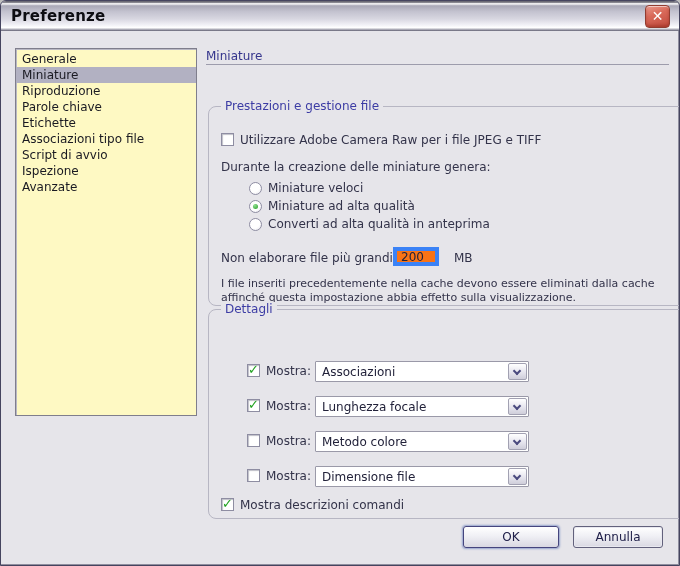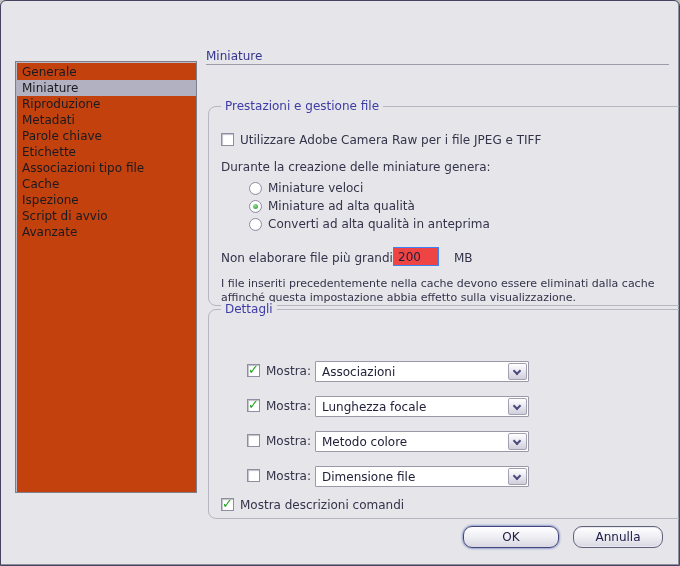--- a/index.html
+++ b/index.html
@@ -31,22 +31,22 @@
     border:1px solid #913c30; border-radius:4px;
     box-shadow:inset 0 1px 0 rgba(255,255,255,.55), inset 0 -2px 3px rgba(120,20,10,.35);
     color:#fff; text-align:center; line-height:21px; font-size:14px; font-weight:bold;
     cursor:default;
   }
 
   .body { position:absolute; left:0; top:30px; width:100%; height:536px; }
 
   
   .listbox {
-    position:absolute; left:14px; top:30px; width:182px; height:432px;
-    background:#c2410c; border:1px solid #7f7e8c;
+    position:absolute; left:14px; top:17px; width:182px; height:368px;
+    background:#fef9c3; border:1px solid #7f7e8c;
     box-shadow:inset 1px 1px 0 #b9b8c4;
     padding-top:2px; overflow:hidden;
   }
   .list-item { height:16px; line-height:16px; padding-left:6px; color:#1a1a22; cursor:default; white-space:nowrap; }
   .list-item.selected { background:#b2b1c2; }
 
   
   .panel-header { position:absolute; left:205px; top:18px; color:#34348c; }
   .panel-rule { position:absolute; left:205px; top:33px; width:463px; height:1px; background:#9d9cac; }
 
@@ -77,21 +77,21 @@
     position:absolute; width:13px; height:13px; border-radius:50%;
     background:radial-gradient(circle at 35% 30%, #ffffff 55%, #e4e3ea 100%);
     border:1px solid #8e8da2;
   }
   .radio .dot { display:none; position:absolute; left:3px; top:3px; width:5px; height:5px;
     border-radius:50%; background:radial-gradient(circle at 35% 30%, #8ee08e, #2d9e2d); }
   .radio.selected .dot { display:block; }
 
   
   .textfield {
-    position:absolute; background:#ef4444; border:1px solid #3b82f6;
+    position:absolute; background:#f97316; border:4px solid #3b82f6;
     font-family:inherit; font-size:12px; color:#22223a;
     padding:2px 4px; line-height:14px;
   }
 
   
   .dropdown {
     position:absolute; height:21px; background:#fff; border:1px solid #9a99a8;
     border-radius:1px;
   }
   .dropdown .dd-value { position:absolute; left:6px; top:3px; color:#22223a; white-space:nowrap; }
@@ -103,54 +103,58 @@
   .dd-button .chev {
     position:absolute; left:5px; top:4px; width:6px; height:6px;
     border-left:2px solid #4a4a7e; border-bottom:2px solid #4a4a7e;
     transform:rotate(-45deg);
   }
 
   .note { font-size:11px; line-height:14px; color:#33334a; }
 
   
   .btn {
-    position:absolute; height:22px; border-radius:9px;
+    position:absolute; height:22px; border-radius:3px;
     background:linear-gradient(180deg,#ffffff 0%,#f0f0f5 45%,#d9d8e2 100%);
     color:#20204a; font-size:12px; text-align:center; line-height:20px; cursor:default;
   }
   .btn-ok {
     left:462px; top:495px; width:96px;
     border:1px solid #45457e;
     box-shadow:0 0 2px 1px #93a2cc;
   }
   .btn-cancel {
     left:572px; top:495px; width:90px;
     border:1px solid #62617c;
     box-shadow:inset 0 0 0 1px #e9e9f0;
   }
 </style>
 </head>
 <body>
 
 <div class="dialog">
 
+  <div class="titlebar">
+    <span class="title-text">Preferenze</span>
+    <div class="close-btn">
+      <span>✕</span>
+    </div>
+  </div>
 
   <div class="body">
 
     <div class="listbox">
       <div class="list-item">Generale</div>
       <div class="list-item selected">Miniature</div>
       <div class="list-item">Riproduzione</div>
-      <div class="list-item">Metadati</div>
       <div class="list-item">Parole chiave</div>
       <div class="list-item">Etichette</div>
       <div class="list-item">Associazioni tipo file</div>
-      <div class="list-item">Cache</div>
+      <div class="list-item">Script di avvio</div>
       <div class="list-item">Ispezione</div>
-      <div class="list-item">Script di avvio</div>
       <div class="list-item">Avanzate</div>
     </div>
 
     <div class="panel-header">Miniature</div>
     <div class="panel-rule"></div>
 
     <div class="groupbox group-performance">
       <span class="group-label">Prestazioni e gestione file</span>
 
       <span class="checkbox" style="left:12px; top:26px;"></span>

